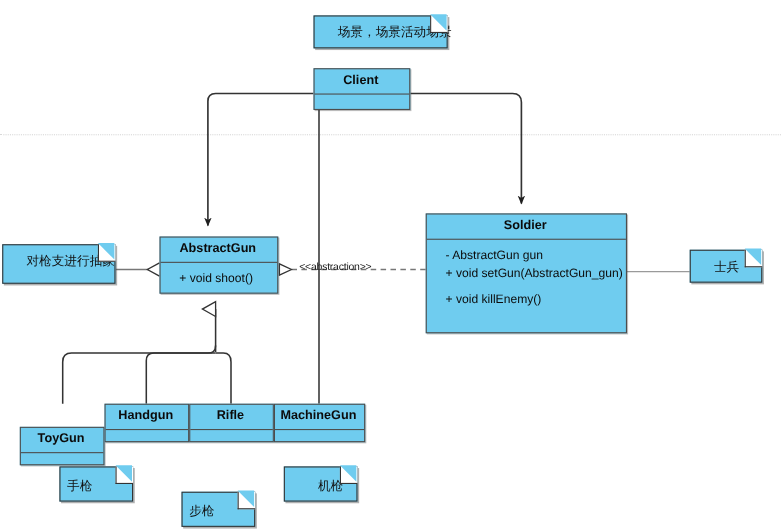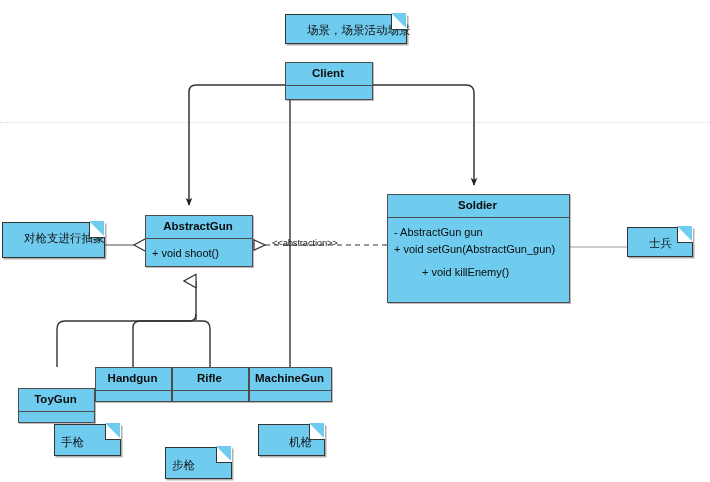--- a/index.html
+++ b/index.html
@@ -38,21 +38,21 @@
     font-weight: bold;
     font-size: 11.5px;
     color: #0b0b0b;
     line-height: 1;
     padding: 5px 2px 5px 0;
     border-bottom: 1.4px solid #4d4d4d;
     white-space: nowrap;
     overflow: hidden;
   }
   .uml-class .members {
-    padding: 6px 7px 4px 6px;
+    padding: 6px 7px 4px 17px;
     font-size: 11px;
     color: #0b0b0b;
     line-height: 1.55;
   }
   .uml-class .members .member {
     white-space: nowrap;
   }
   .uml-class.no-members .members {
     padding: 0;
   }
@@ -176,21 +176,21 @@
     </div>
   </div>
 
   <div class="stereotype" id="stereotype-abstraction" style="left: 272px; top: 237px;">&lt;&lt;abstraction&gt;&gt;</div>
 
   <div class="uml-class" id="class-soldier" style="left: 387px; top: 194px; width: 183px; height: 109px;">
     <div class="title">Soldier</div>
     <div class="members">
       <div class="member">- AbstractGun    gun</div>
       <div class="member">+ void setGun(AbstractGun_gun)</div>
-      <div class="member" style="margin-top:6px;margin-left:28px;">+ void killEnemy()</div>
+      <div class="member" style="margin-top:6px;">+ void killEnemy()</div>
     </div>
   </div>
 
   <div class="uml-note" id="note-soldier" style="left: 627px; top: 227px; width: 66px; height: 30px;">
     <div class="fold"></div>
     <div class="note-text">士兵</div>
   </div>
 
   <div class="uml-class no-members" id="class-toygun" style="left: 18px; top: 388px; width: 77px; height: 35px;">
     <div class="title">ToyGun</div>

